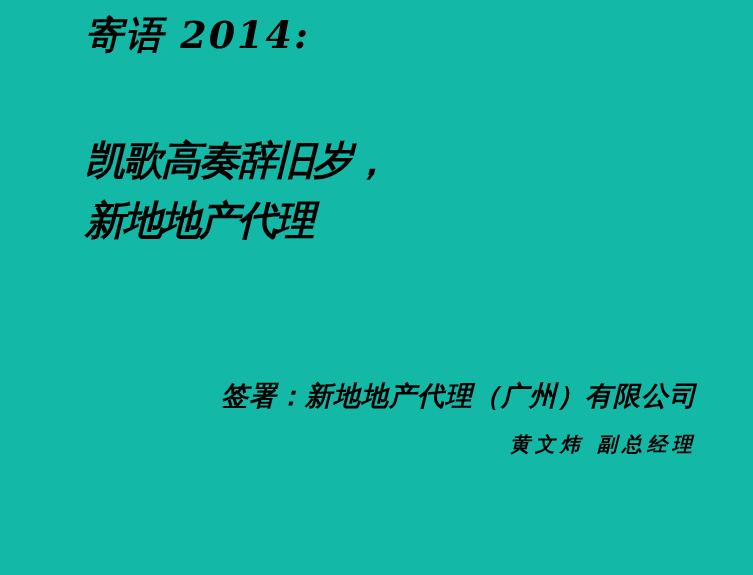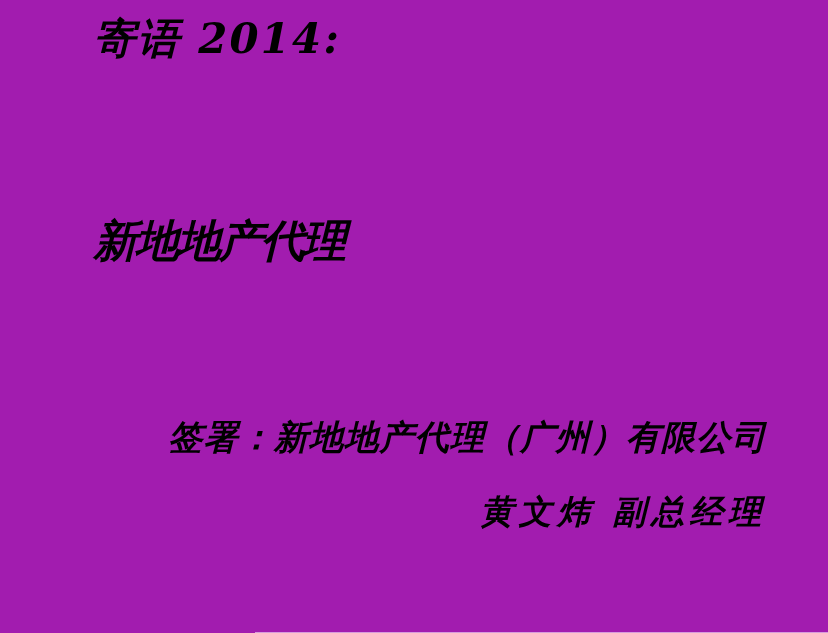--- a/index.html
+++ b/index.html
@@ -4,21 +4,21 @@
 <style>
   html, body {
     margin: 0;
     padding: 0;
     background: #ffffff;
   }
   .slide {
     position: relative;
     width: 753px;
     height: 575px;
-    background: #a21caf;
+    background: #14b8a6;
     overflow: hidden;
     font-family: "DejaVu Serif", "Liberation Serif", serif;
     font-style: italic;
     color: #000000;
   }
   .txt {
     position: absolute;
     white-space: nowrap;
     font-weight: bold;
     line-height: 1.2;
@@ -37,35 +37,36 @@
   }
   .couplet-line2 {
     left: 85px;
     top: 196px;
     font-size: 40px;
     letter-spacing: -2px;
   }
   .sig-company {
     right: 56px;
     top: 380px;
-    font-size: 31px;
+    font-size: 27px;
     letter-spacing: 1px;
   }
   .sig-signer {
     right: 56px;
-    top: 448px;
-    font-size: 30px;
+    top: 432px;
+    font-size: 20px;
     letter-spacing: 5px;
   }
 </style>
 </head>
 <body>
 
 <div class="slide">
   <div class="txt title">寄语 2014:</div>
 
+  <div class="txt couplet-line1">凯歌高奏辞旧岁，</div>
 
   <div class="txt couplet-line2">新地地产代理</div>
 
   <div class="txt sig-company">签署：新地地产代理（广州）有限公司</div>
 
   <div class="txt sig-signer">黄文炜 副总经理</div>
 </div>
 
 </body></html>

